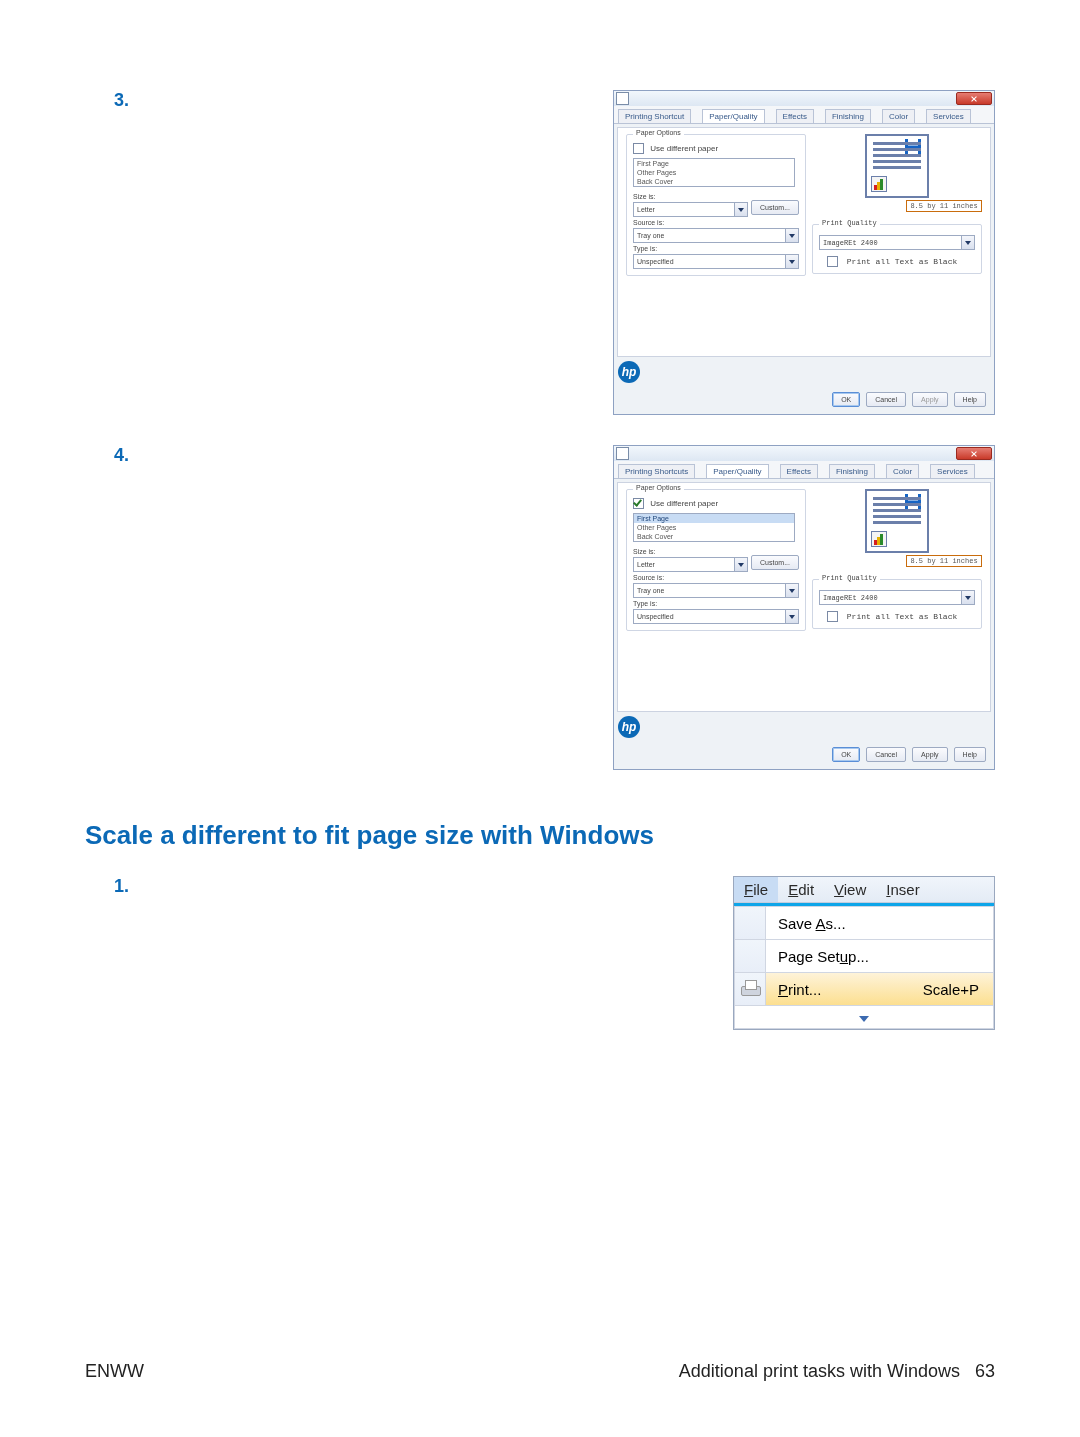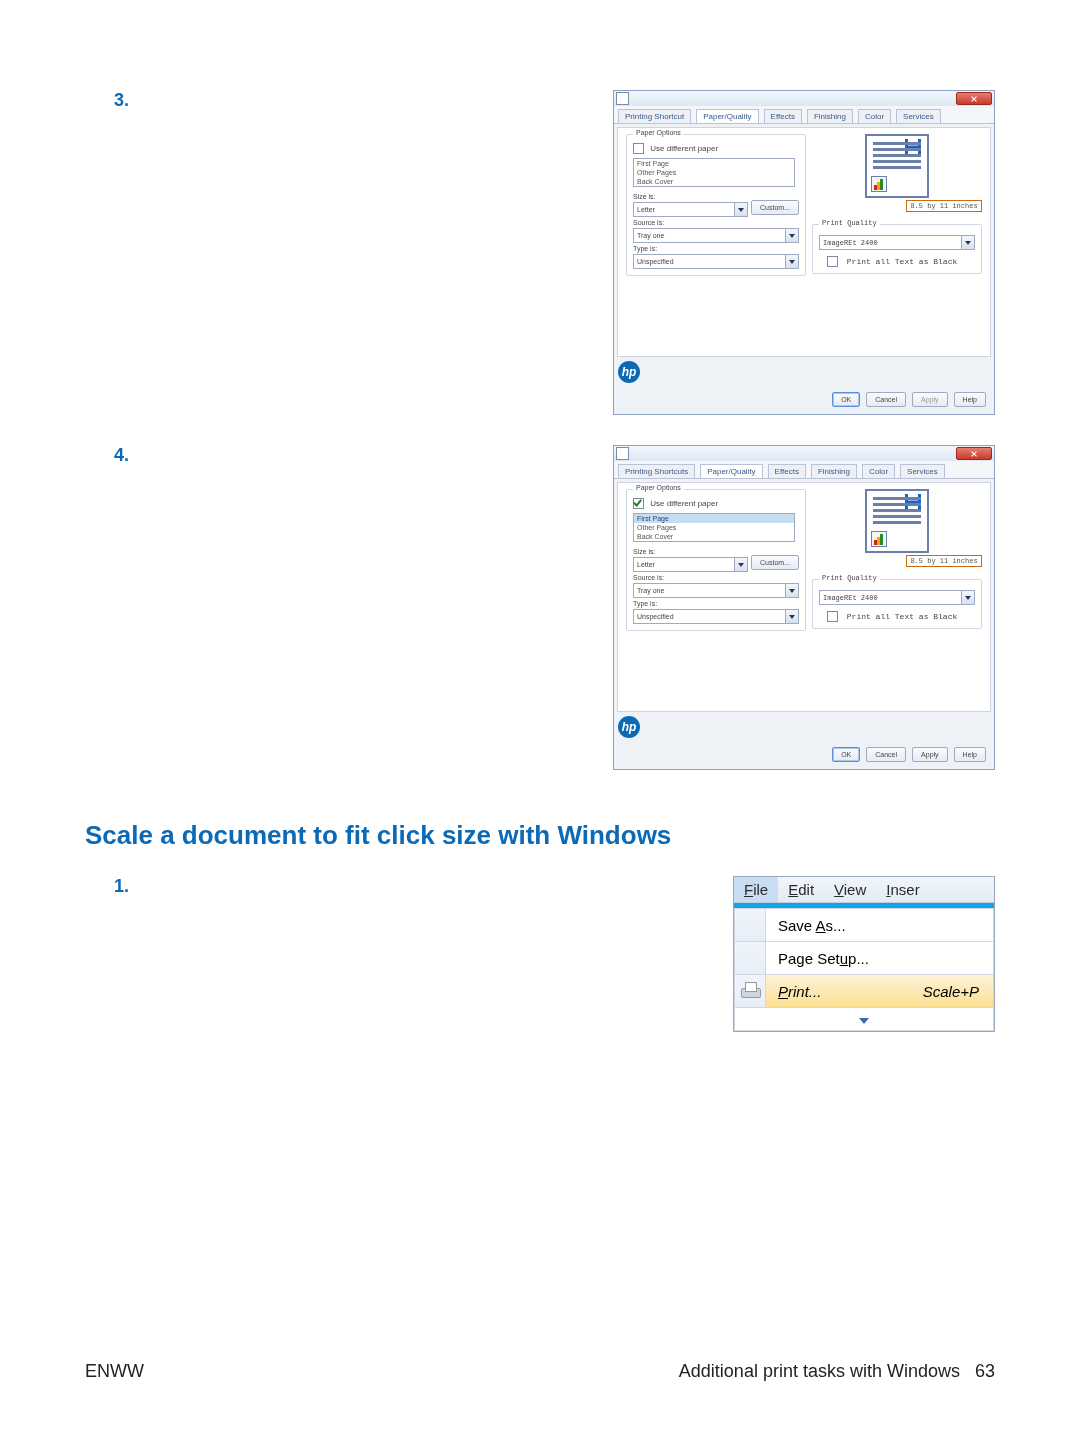--- a/index.html
+++ b/index.html
@@ -79,21 +79,21 @@
   }
   .dlg-title .win-btn::after { transform:translate(-50%,-50%) rotate(-45deg); }
   .dlg-title .doc-icon {
     width:11px;height:11px;background:#fff;border:1px solid #7a8da8;
   }
   .tabs {
     display:flex;
     background:#f4f6f9;
     border-bottom:1px solid #b9c3d6;
     padding: 3px 4px 0 4px;
-    gap:6px;
+    gap:12px;
   }
   .tab {
     padding:2px 6px;
     border:1px solid #b9c3d6;
     border-bottom:none;
     background:#eef0f5;
     color:#385a8a;
     font-size:8px;
     margin-right:-1px;
   }
@@ -264,40 +264,40 @@
   }
   .menu-bar .mi{
     padding:4px 10px;
     font-size:15px;
     color:#2a2a2a;
   }
   .menu-bar .mi u{text-decoration:underline;}
   .menu-bar .mi.open{background:#c8dcf4;}
   .drop{
     background:#fff;
-    border-top:6px solid #0ea5e9;
+    border-top:4px solid #0ea5e9;
   }
   .drop .row{
     display:flex;align-items:center;
     border:1px solid #d0d6e2;
     margin:-1px 0 0 0;
     height:32px;
   }
   .drop .row .ico{
     width:30px;height:100%;
     border-right:1px solid #d0d6e2;
     background:linear-gradient(#f0f5fb,#e8eef8);
     display:flex;align-items:center;justify-content:center;
   }
   .drop .row .lbl2{
     padding-left:12px;
     font-size:15px;
   }
   .drop .row .sc{ margin-left:auto; padding-right:14px; font-size:15px;}
-  .drop .row.sel{background:linear-gradient(#fef3d9,#fcdf90);font-style:italic;}
+  .drop .row.sel{background:linear-gradient(#fef3d9,#fcdf90);}
   .drop .row.short{height:22px;justify-content:center;}
   .drop .row.short .expand{
     width:14px;height:12px;background:#fff;border:none;position:relative;
   }
   .drop .row.short .expand::before{
     content:''; position:absolute; left:50%; top:40%;
     width:0;height:0;
     border-left:5px solid transparent; border-right:5px solid transparent;
     border-top:6px solid #3c6ab0; transform:translateX(-50%);
   }
@@ -497,21 +497,21 @@
         <div class="dlg-foot">
           <span class="btnx def">OK</span>
           <span class="btnx">Cancel</span>
           <span class="btnx">Apply</span>
           <span class="btnx">Help</span>
         </div>
       </div>
     </div>
   </div>
 
-  <div class="h2">Scale a document to fit click size with Windows</div>
+  <div class="h2">Scale a different to fit page size with Windows</div>
 
   <div class="step">
     <div class="step-num">1.</div>
     <div class="step-img">
       <div class="menu-mock">
         <div class="menu-bar">
           <span class="mi open"><u>F</u>ile</span>
           <span class="mi"><u>E</u>dit</span>
           <span class="mi"><u>V</u>iew</span>
           <span class="mi"><u>I</u>nser</span>

